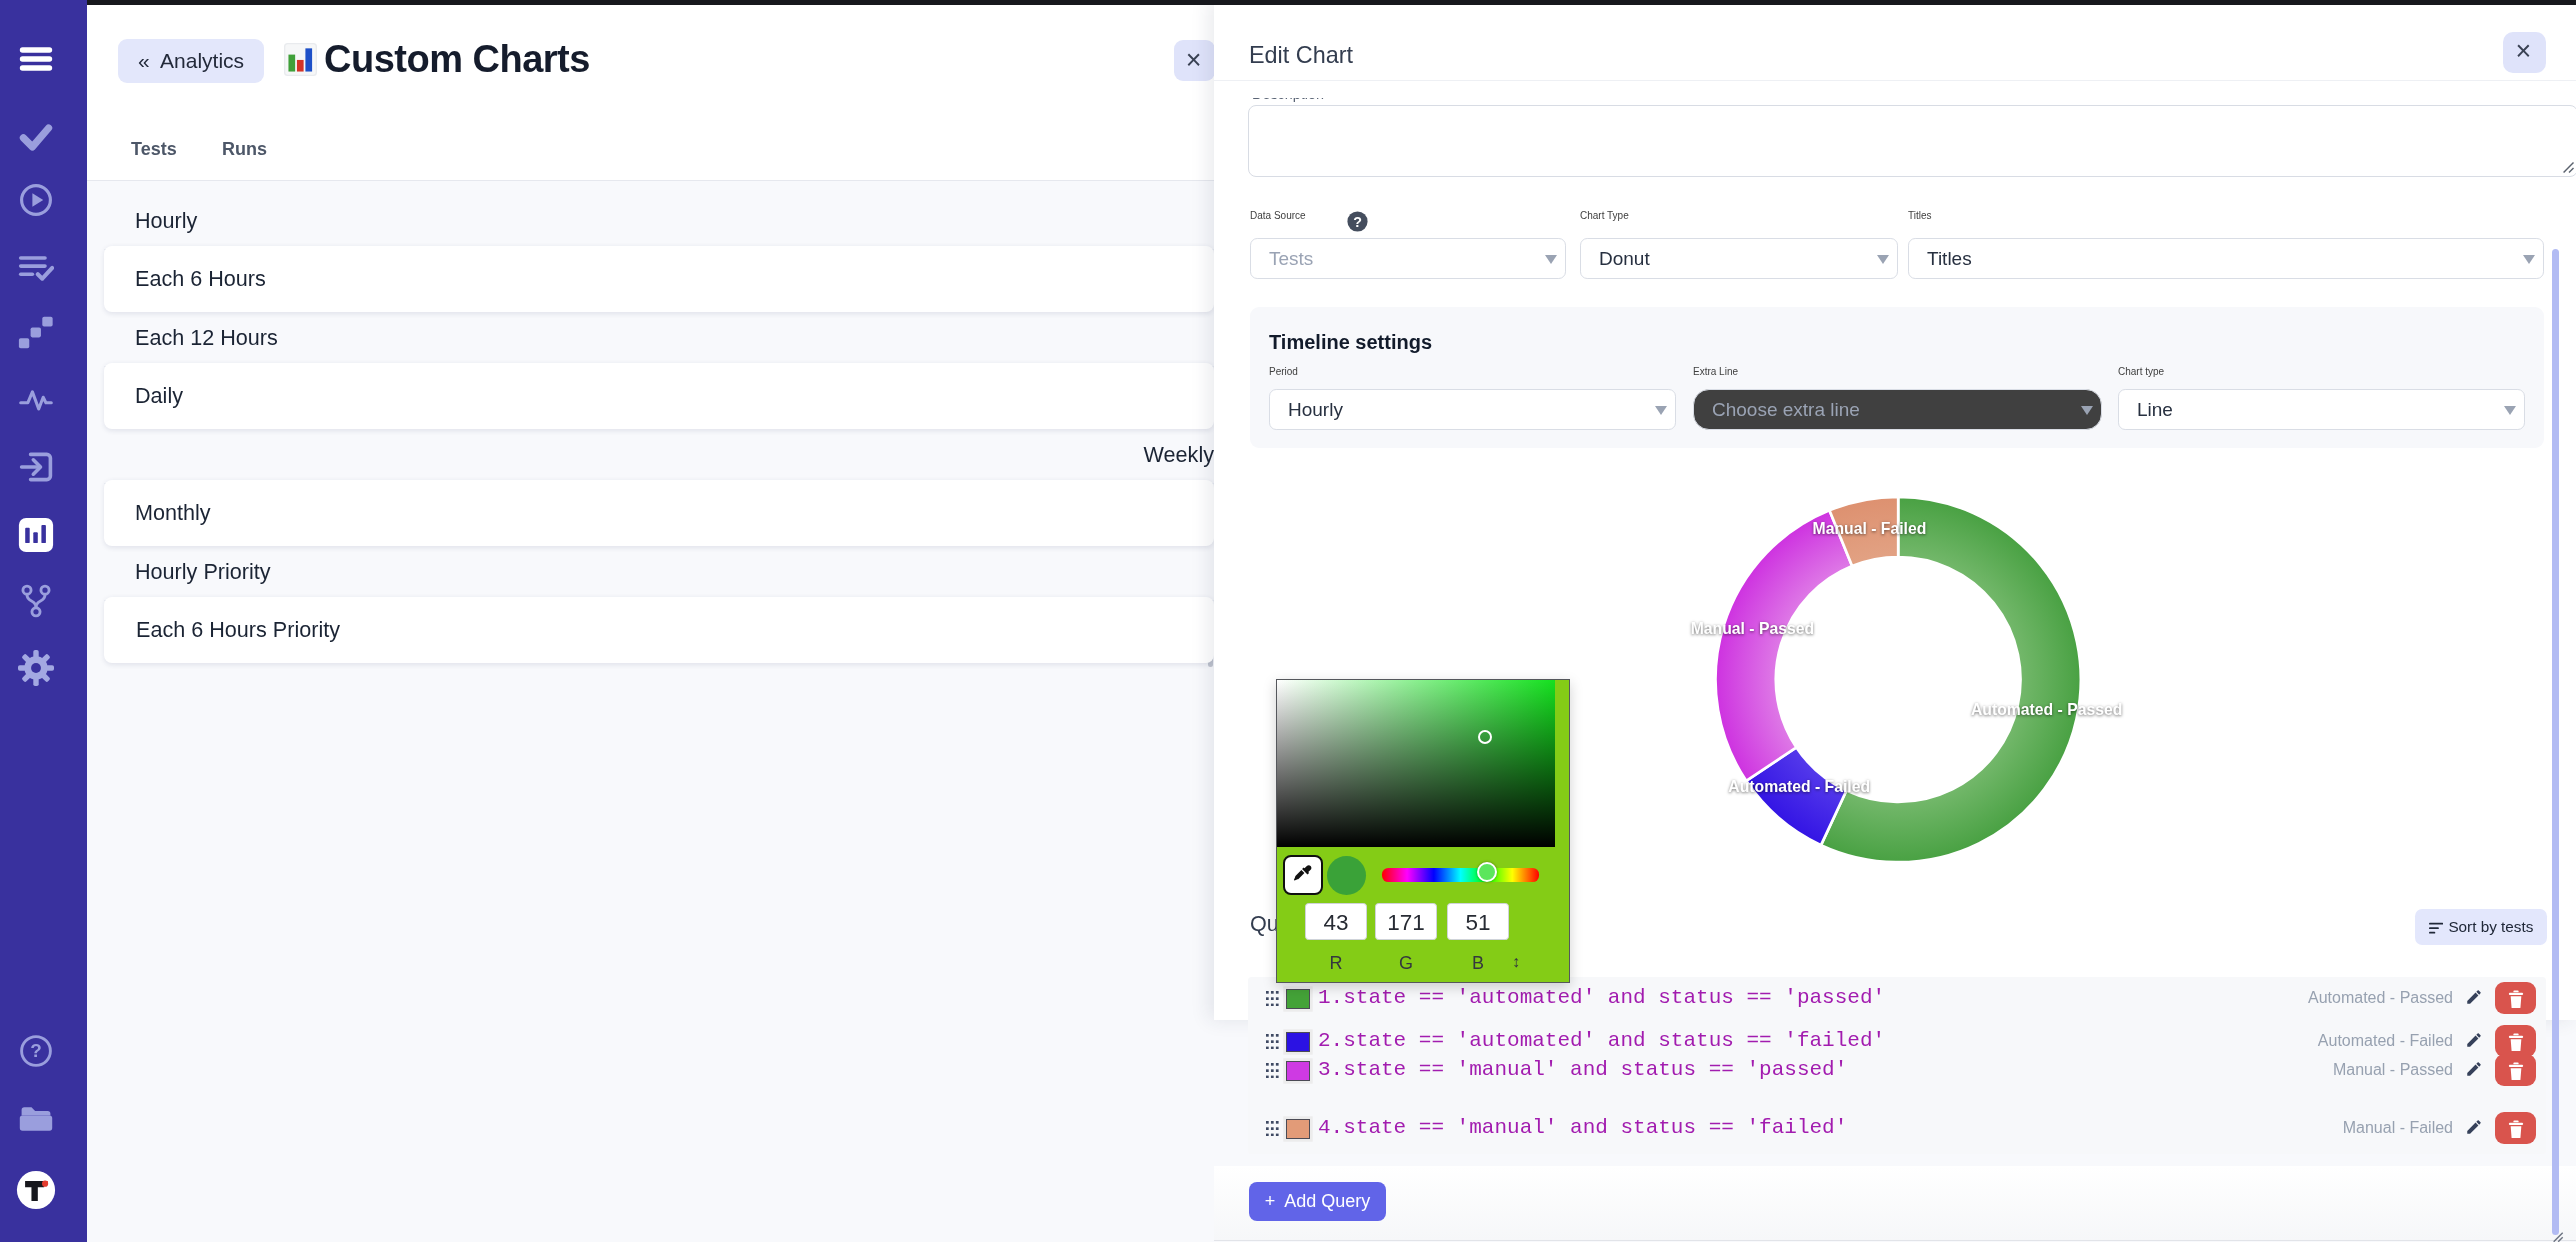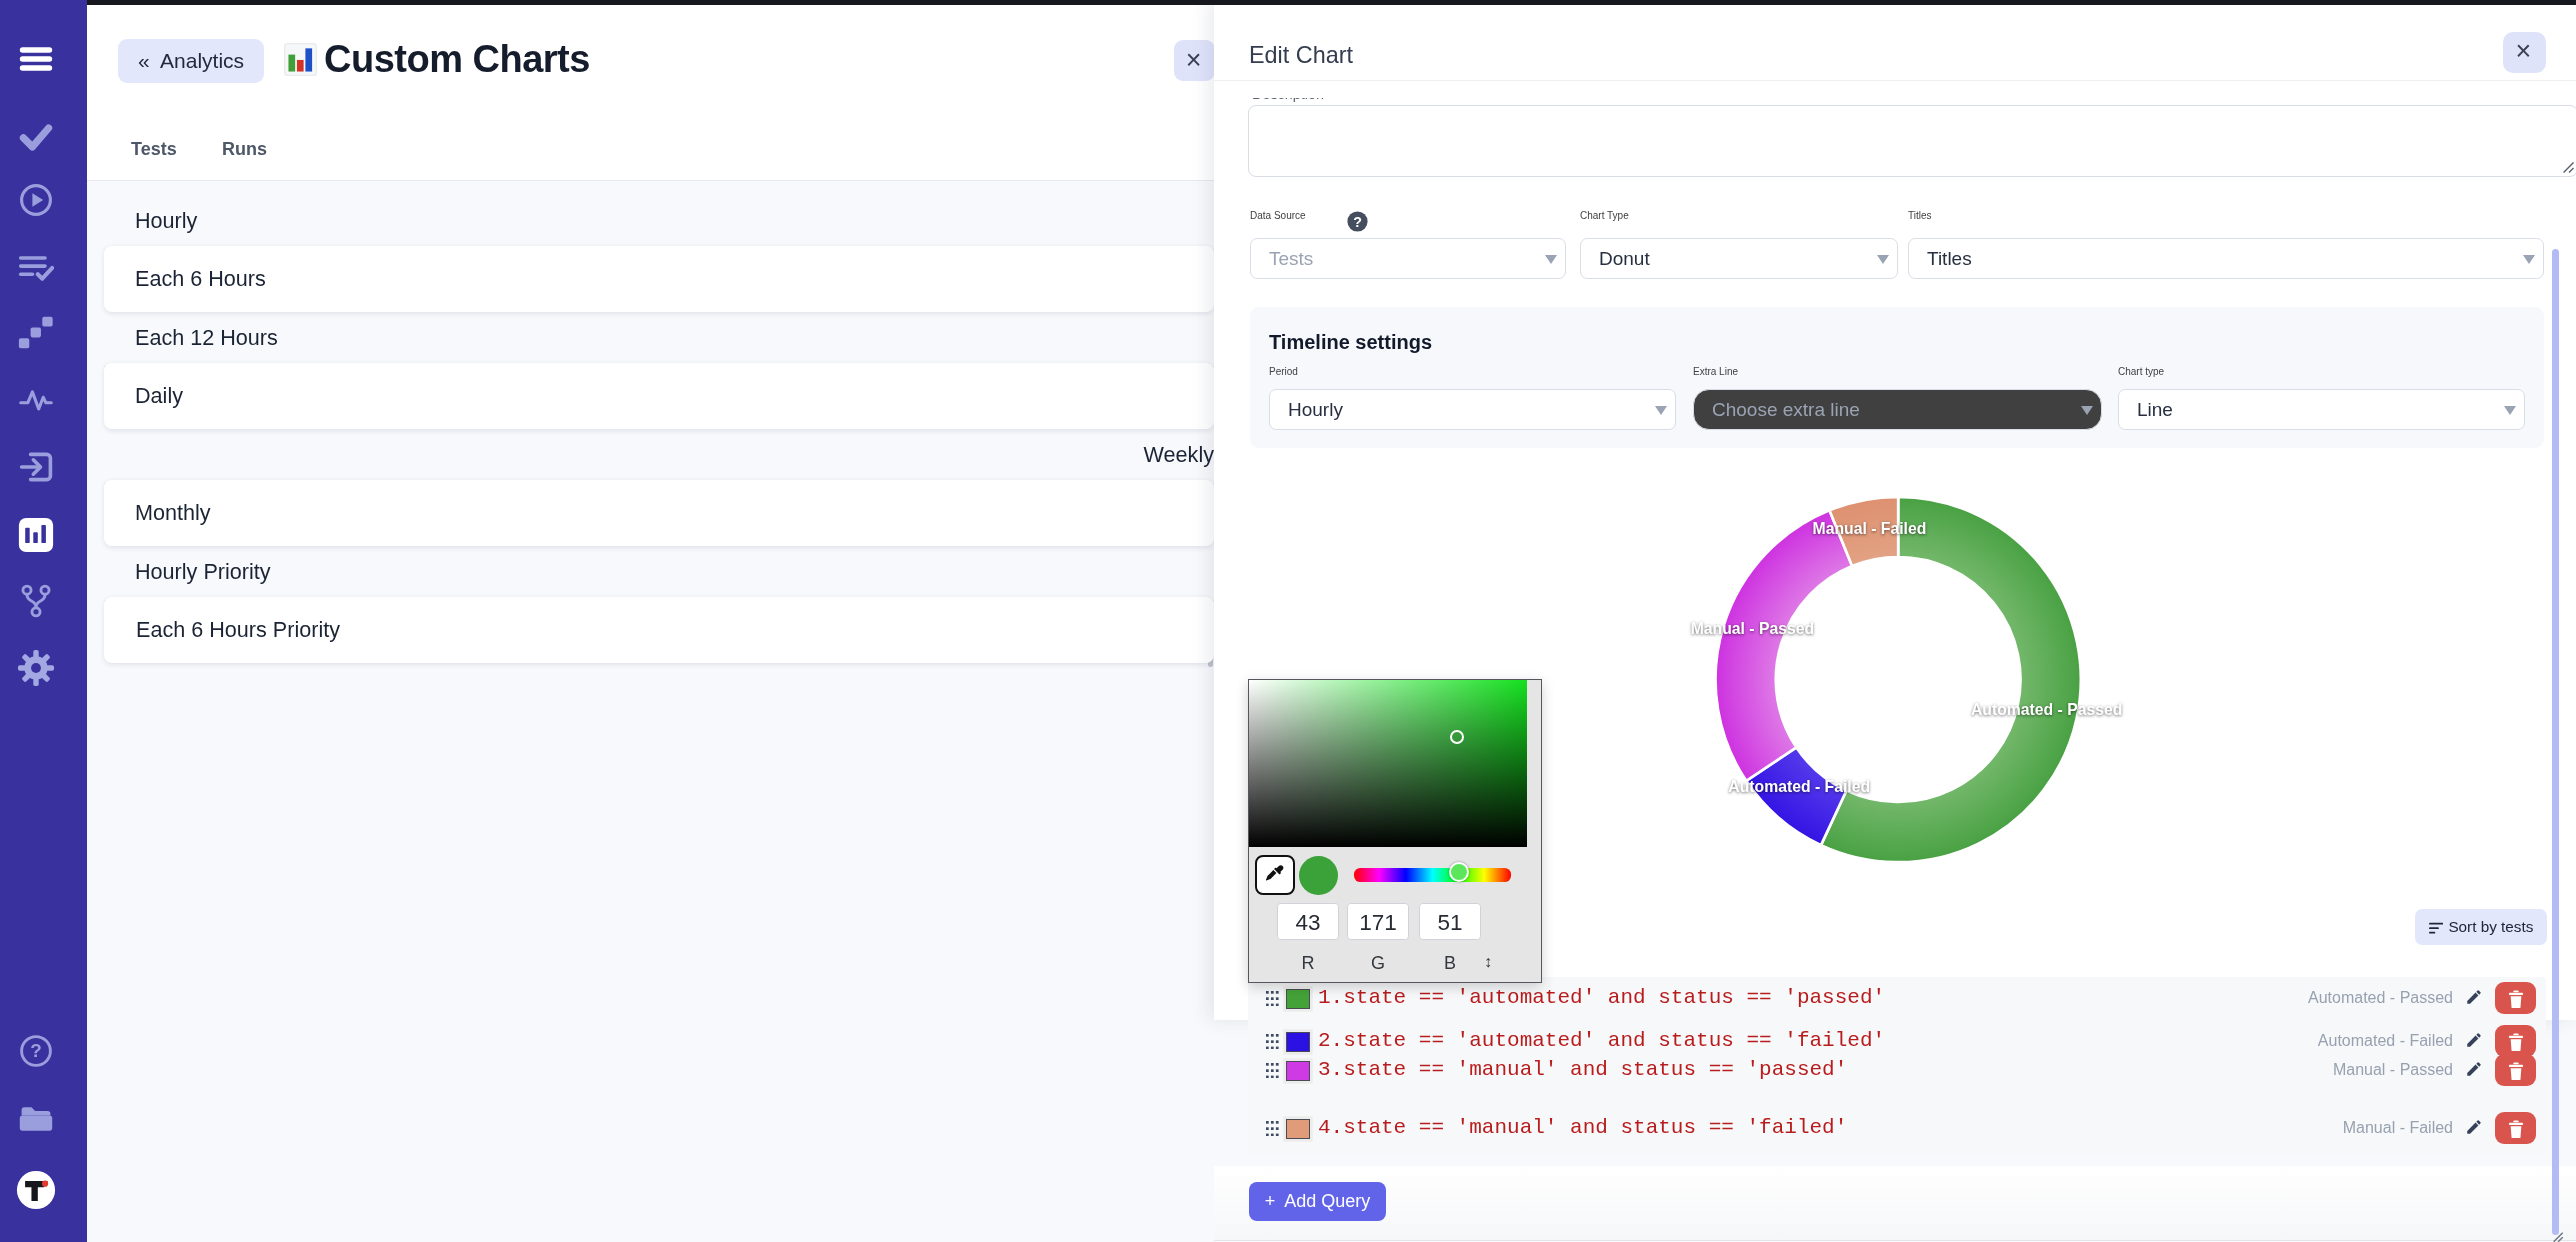--- a/index.html
+++ b/index.html
@@ -39,29 +39,29 @@
 .ph { color:#9aa3b4; }
 #tbox { left:36px; top:307px; width:1294px; height:141px; background:#f7f8fb; border-radius:9px; }
 #tbox-title { left:55px; top:331px; font-size:20px; font-weight:bold; color:#121b2b; }
 
 #queries-h { left:36px; top:911px; font-size:21.6px; font-weight:500; color:#333d4f; }
 #sortbtn { left:1201px; top:909px; width:132px; height:36px; background:#e3e7fc; border-radius:7.2px; font-size:15.3px; color:#202838; line-height:36px; text-align:center; }
 #qpanel { left:34px; top:977px; width:1298px; height:177px; background:#f7f8fa; border-radius:3.6px; }
 .qrow { position:absolute; left:0; width:1298px; height:43px; }
 .qhandle { position:absolute; left:18px; top:13.5px; width:12.6px; height:15.3px; }
 .qswatch { position:absolute; left:38px; top:11.7px; width:24px; height:20px; border:1.4px solid #4b4b55; box-shadow:0 0 0 2.7px #ececec; }
-.qtext { position:absolute; left:70px; top:9px; font-family:"Liberation Mono", monospace; font-size:21px; color:#b91c1c; white-space:pre; }
+.qtext { position:absolute; left:70px; top:9px; font-family:"Liberation Mono", monospace; font-size:21px; color:#a21caf; white-space:pre; }
 .qlabel { position:absolute; right:93px; top:11.7px; font-size:16px; color:#97a1b0; }
 .qpen { position:absolute; right:63px; top:10.8px; }
 .qdel { position:absolute; right:10px; top:5.4px; width:41px; height:31.5px; background:#d9544d; border-radius:9px; }
 #addq { left:35px; top:1182px; width:137px; height:39px; background:#6164e8; border-radius:8px; color:#ffffff; font-size:18px; line-height:39px; text-align:center; z-index:5; }
 #dfooter { left:0; top:1166px; width:1362px; height:75px; background:linear-gradient(to bottom,#ffffff,#f6f7f9); border-bottom:0.9px solid #e2e4e9; }
 #dscroll { left:1338px; top:249px; width:7.2px; height:986px; background:#b2bbf3; border-radius:3.6px; }
 
-#picker { left:1248px; top:679px; width:294px; height:304px; background:#e5e5e5; border:1.8px solid #55575c; box-shadow:0 3.6px 12.6px rgba(0,0,0,0.18); z-index:40; }
+#picker { left:1276px; top:679px; width:294px; height:304px; background:#84cc16; border:1.8px solid #55575c; box-shadow:0 3.6px 12.6px rgba(0,0,0,0.18); z-index:40; }
 #sat { position:absolute; left:0; top:0; width:278px; height:167px;
   background:linear-gradient(to top, #000, rgba(0,0,0,0)), linear-gradient(to right, #fff, rgb(21,224,31)); }
 #satmark { position:absolute; left:201px; top:50px; width:14.4px; height:14.4px; border:2.7px solid #fff; border-radius:50%; }
 #eyebtn { position:absolute; left:6.3px; top:175px; width:40px; height:40px; border:2.7px solid #101010; border-radius:8px; background:#fff; }
 #pswatch { position:absolute; left:50px; top:176px; width:39px; height:39px; border-radius:50%; background:#3aa238; }
 #huebar { position:absolute; left:105px; top:188px; width:157px; height:13.5px; border-radius:6.3px;
   background:linear-gradient(to right,#f00 0%,#f0f 16%,#00f 33%,#0ff 50%,#0f0 66%,#ff0 83%,#f00 100%); }
 #huethumb { position:absolute; left:200px; top:182px; width:20px; height:20px; border-radius:50%; background:#5ce65c; border:2.7px solid #fff; box-shadow:0 0 2.7px rgba(0,0,0,0.4); }
 .pinput { position:absolute; top:223px; width:62px; height:37px; border:0.9px solid #cfd3d9; border-radius:3.6px; font-size:22.5px; color:#272b33; text-align:center; line-height:37px; background:#fff; }
 .plab { position:absolute; top:273px; width:62px; text-align:center; font-size:18px; color:#34383f; }

